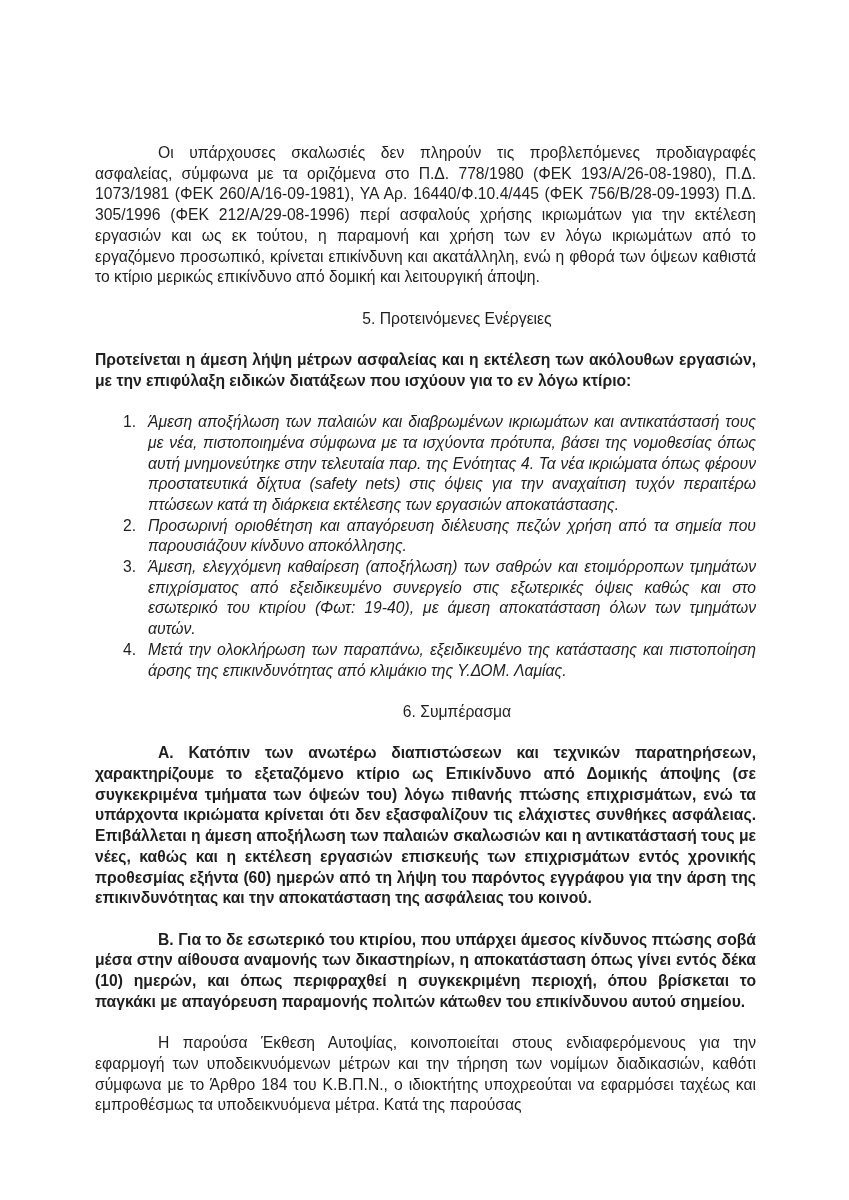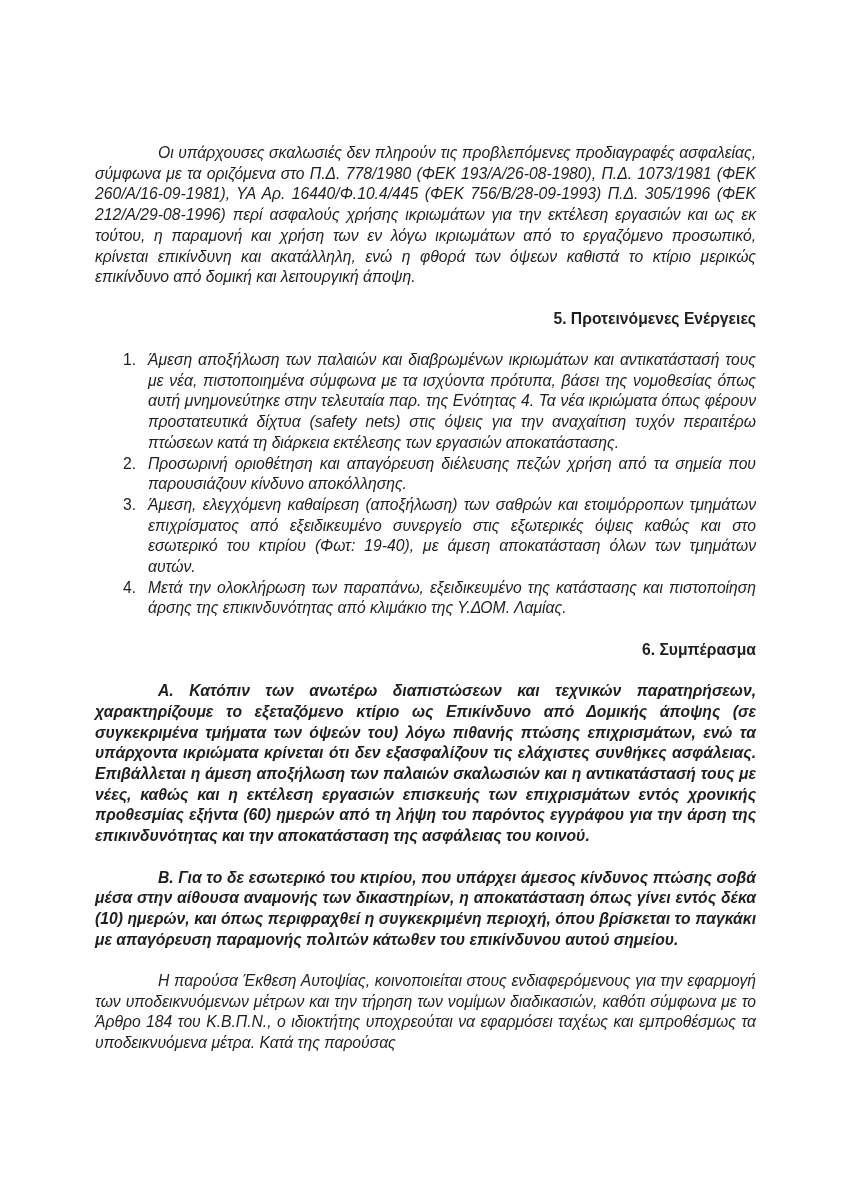--- a/index.html
+++ b/index.html
@@ -23,29 +23,28 @@
     width: 661px;
     font-size: 15.7px;
     line-height: 20.7px;
     text-align: justify;
   }
   .para {
     margin: 0 0 20.7px 0;
   }
   .first-indent {
     text-indent: 63px;
-    font-style: italic;
   }
   .bold {
     font-weight: bold;
   }
   .heading {
-    font-weight: bold;
+    font-weight: normal;
     text-indent: 63px;
-    text-align: right;
+    text-align: center;
     margin: 0 0 20.7px 0;
   }
   .num-list {
     margin: 0 0 20.7px 0;
     padding: 0;
   }
   .num-item {
     display: flex;
   }
   .num-marker {
@@ -62,20 +61,21 @@
 </head>
 <body>
 
 <div class="page">
   <div class="content">
 
     <p class="para first-indent">Οι υπάρχουσες σκαλωσιές δεν πληρούν τις προβλεπόμενες προδιαγραφές ασφαλείας, σύμφωνα με τα οριζόμενα στο Π.Δ. 778/1980 (ΦΕΚ 193/Α/26-08-1980), Π.Δ. 1073/1981 (ΦΕΚ 260/Α/16-09-1981), ΥΑ Αρ. 16440/Φ.10.4/445 (ΦΕΚ 756/Β/28-09-1993) Π.Δ. 305/1996 (ΦΕΚ 212/Α/29-08-1996) περί ασφαλούς χρήσης ικριωμάτων για την εκτέλεση εργασιών και ως εκ τούτου, η παραμονή και χρήση των εν λόγω ικριωμάτων από το εργαζόμενο προσωπικό, κρίνεται επικίνδυνη και ακατάλληλη, ενώ η φθορά των όψεων καθιστά το κτίριο μερικώς επικίνδυνο από δομική και λειτουργική άποψη.</p>
 
     <p class="heading">5. Προτεινόμενες Ενέργειες</p>
 
+    <p class="para bold">Προτείνεται η άμεση λήψη μέτρων ασφαλείας και η εκτέλεση των ακόλουθων εργασιών, με την επιφύλαξη ειδικών διατάξεων που ισχύουν για το εν λόγω κτίριο:</p>
 
     <div class="num-list">
       <div class="num-item">
         <span class="num-marker">1.</span>
         <span class="num-text">Άμεση αποξήλωση των παλαιών και διαβρωμένων ικριωμάτων και αντικατάστασή τους με νέα, πιστοποιημένα σύμφωνα με τα ισχύοντα πρότυπα, βάσει της νομοθεσίας όπως αυτή μνημονεύτηκε στην τελευταία παρ. της Ενότητας 4. Τα νέα ικριώματα όπως φέρουν προστατευτικά δίχτυα (safety nets) στις όψεις για την αναχαίτιση τυχόν περαιτέρω πτώσεων κατά τη διάρκεια εκτέλεσης των εργασιών αποκατάστασης.</span>
       </div>
       <div class="num-item">
         <span class="num-marker">2.</span>
         <span class="num-text">Προσωρινή οριοθέτηση και απαγόρευση διέλευσης πεζών χρήση από τα σημεία που παρουσιάζουν κίνδυνο αποκόλλησης.</span>
       </div>

